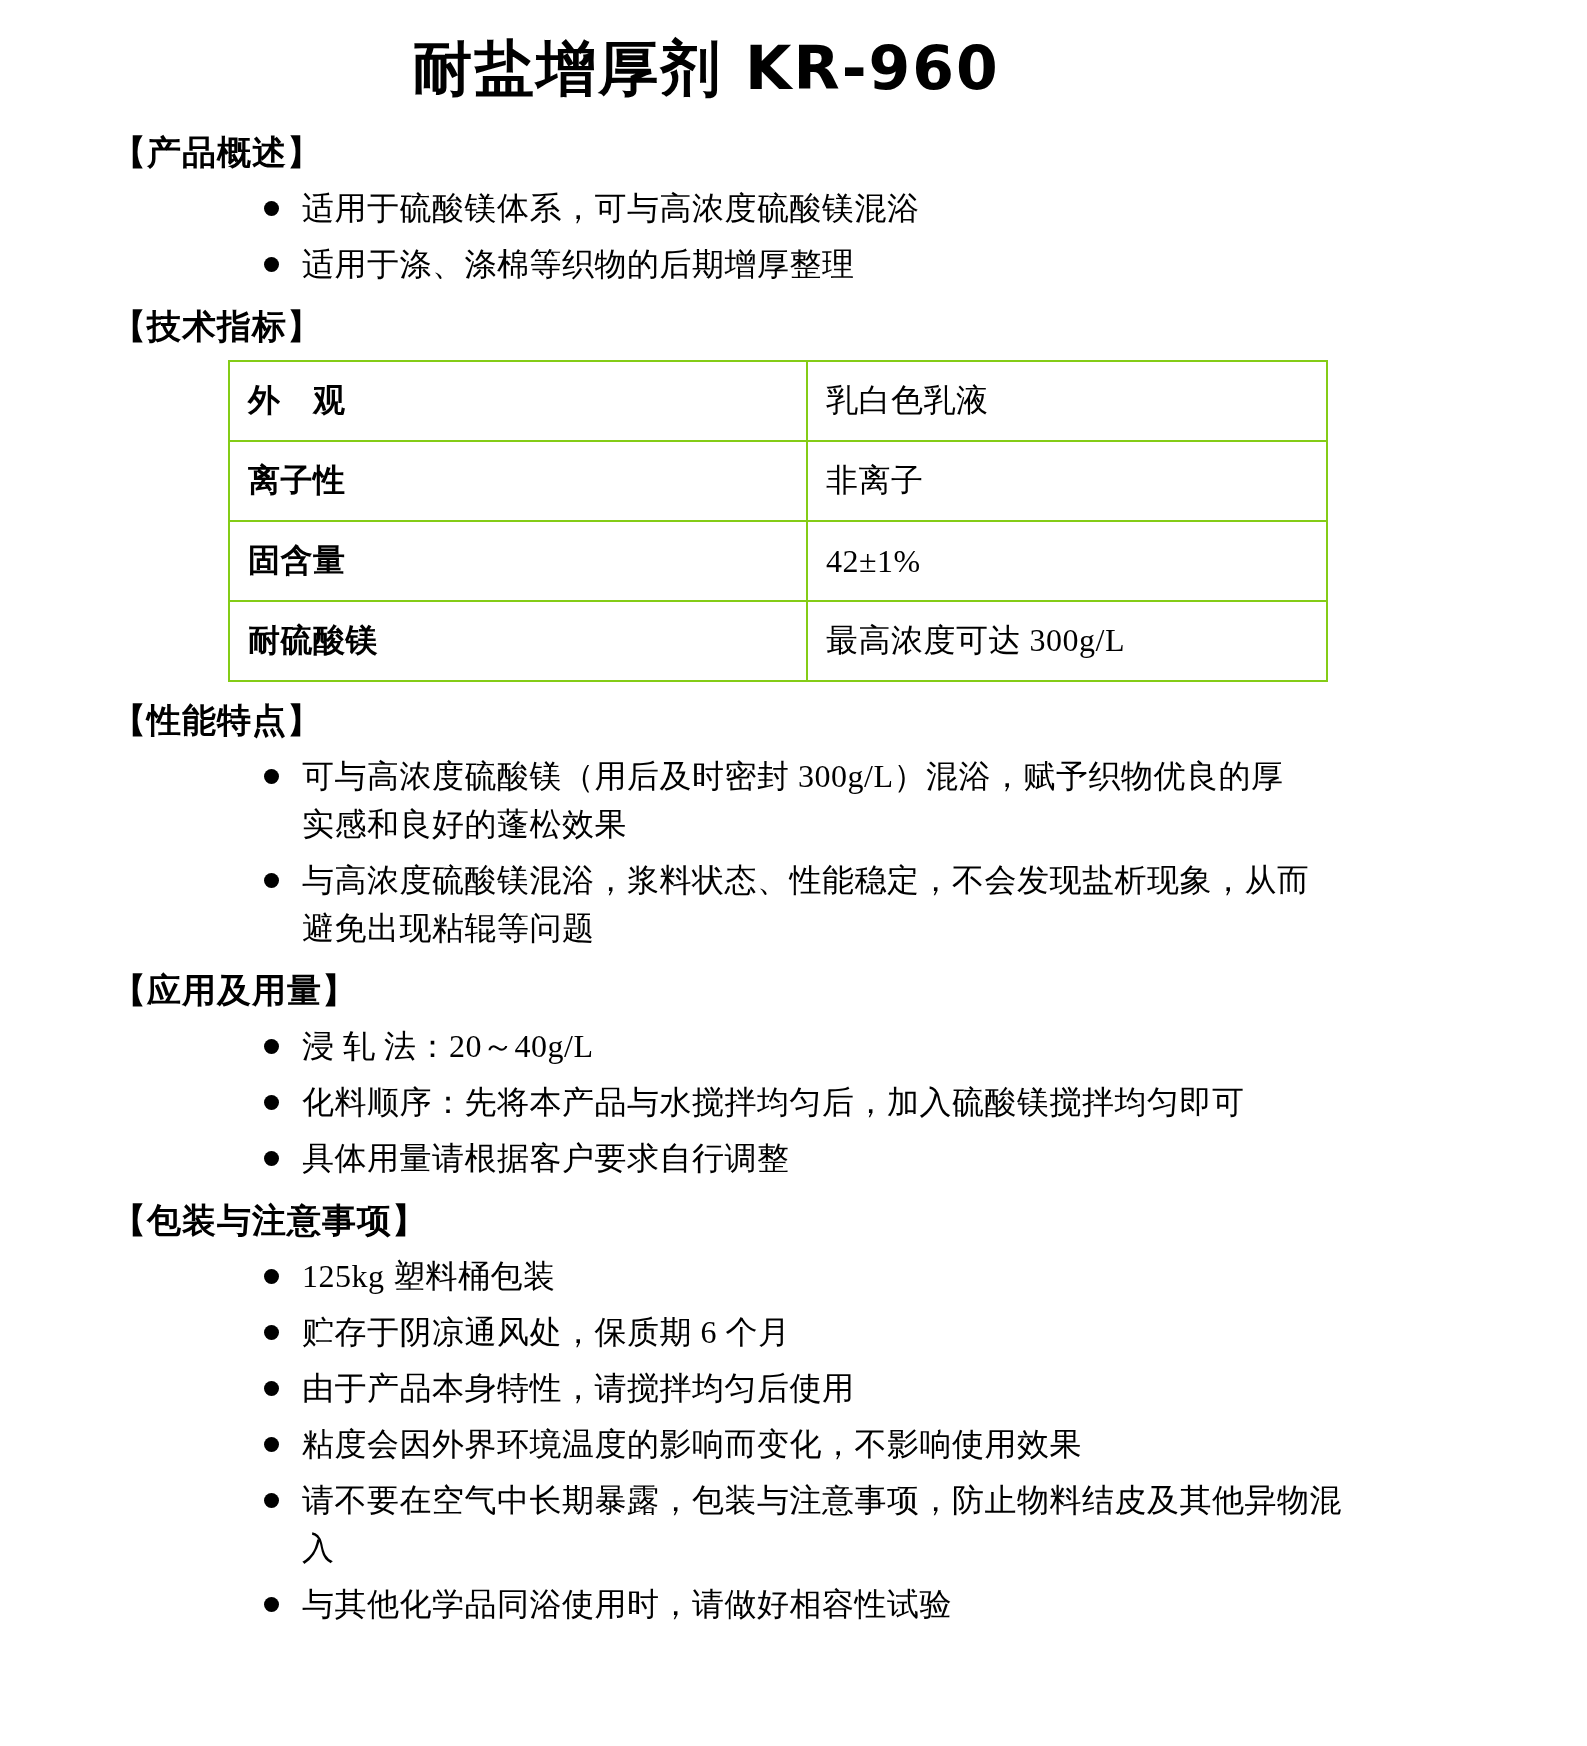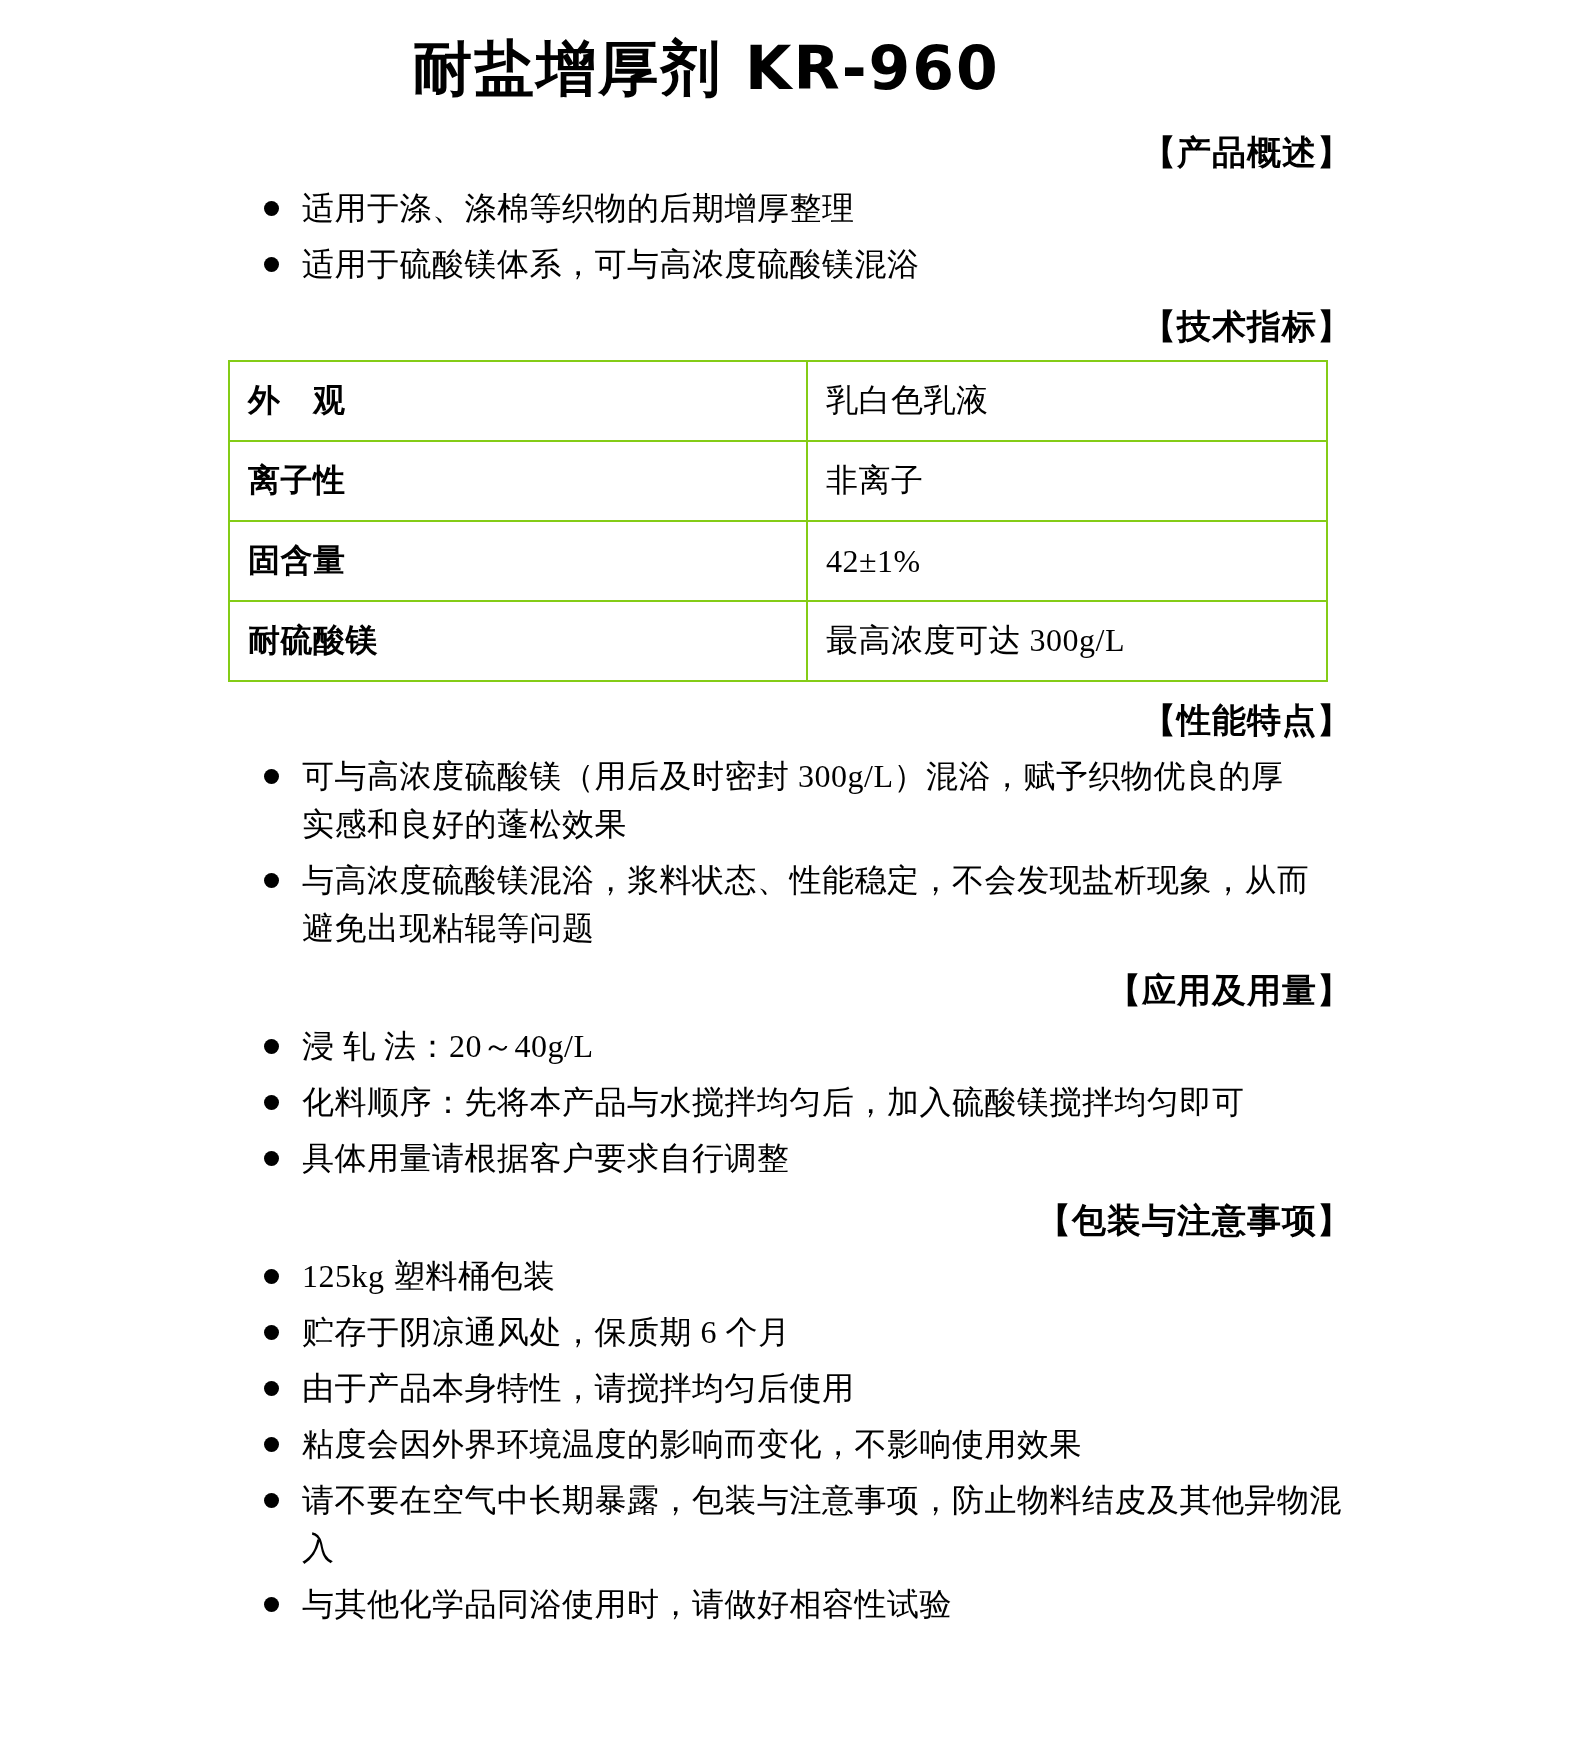--- a/index.html
+++ b/index.html
@@ -28,21 +28,20 @@
     letter-spacing: 2px;
     margin: 14px 0 26px 0;
     line-height: 1.2;
   }
   .section-head {
     font-family: "DejaVu Sans", "Liberation Sans", sans-serif;
     font-weight: bold;
     font-size: 34px;
     margin: 16px 0 8px 52px;
     letter-spacing: 1px;
-    text-align: right;
   }
   ul.bullets {
     list-style: none;
     margin: 4px 0 10px 0;
     padding: 0 0 0 200px;
   }
   ul.bullets li {
     position: relative;
     font-size: 32px;
     line-height: 1.5;
@@ -88,22 +87,22 @@
 </style>
 </head>
 <body>
 
 <div class="page">
 
   <h1 class="doc-title">耐盐增厚剂 KR-960</h1>
 
   <h2 class="section-head">【产品概述】</h2>
   <ul class="bullets">
+    <li>适用于硫酸镁体系，可与高浓度硫酸镁混浴</li>
     <li>适用于涤、涤棉等织物的后期增厚整理</li>
-    <li>适用于硫酸镁体系，可与高浓度硫酸镁混浴</li>
   </ul>
 
   <h2 class="section-head">【技术指标】</h2>
   <table class="spec">
     <tbody>
       <tr>
         <td class="label">外　观</td>
         <td class="value">乳白色乳液</td>
       </tr>
       <tr>

